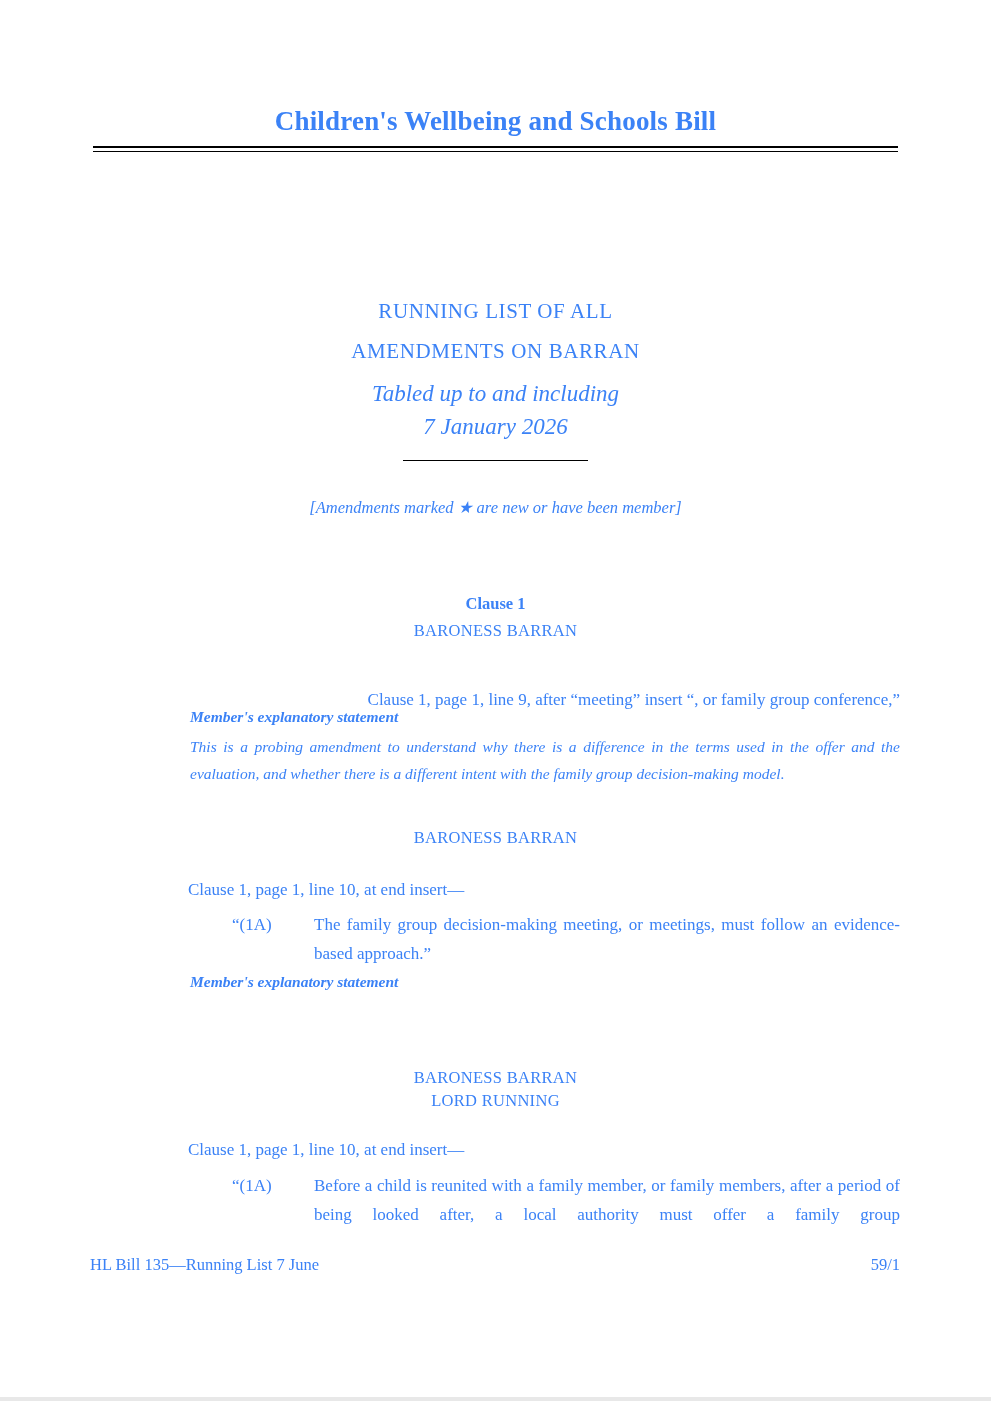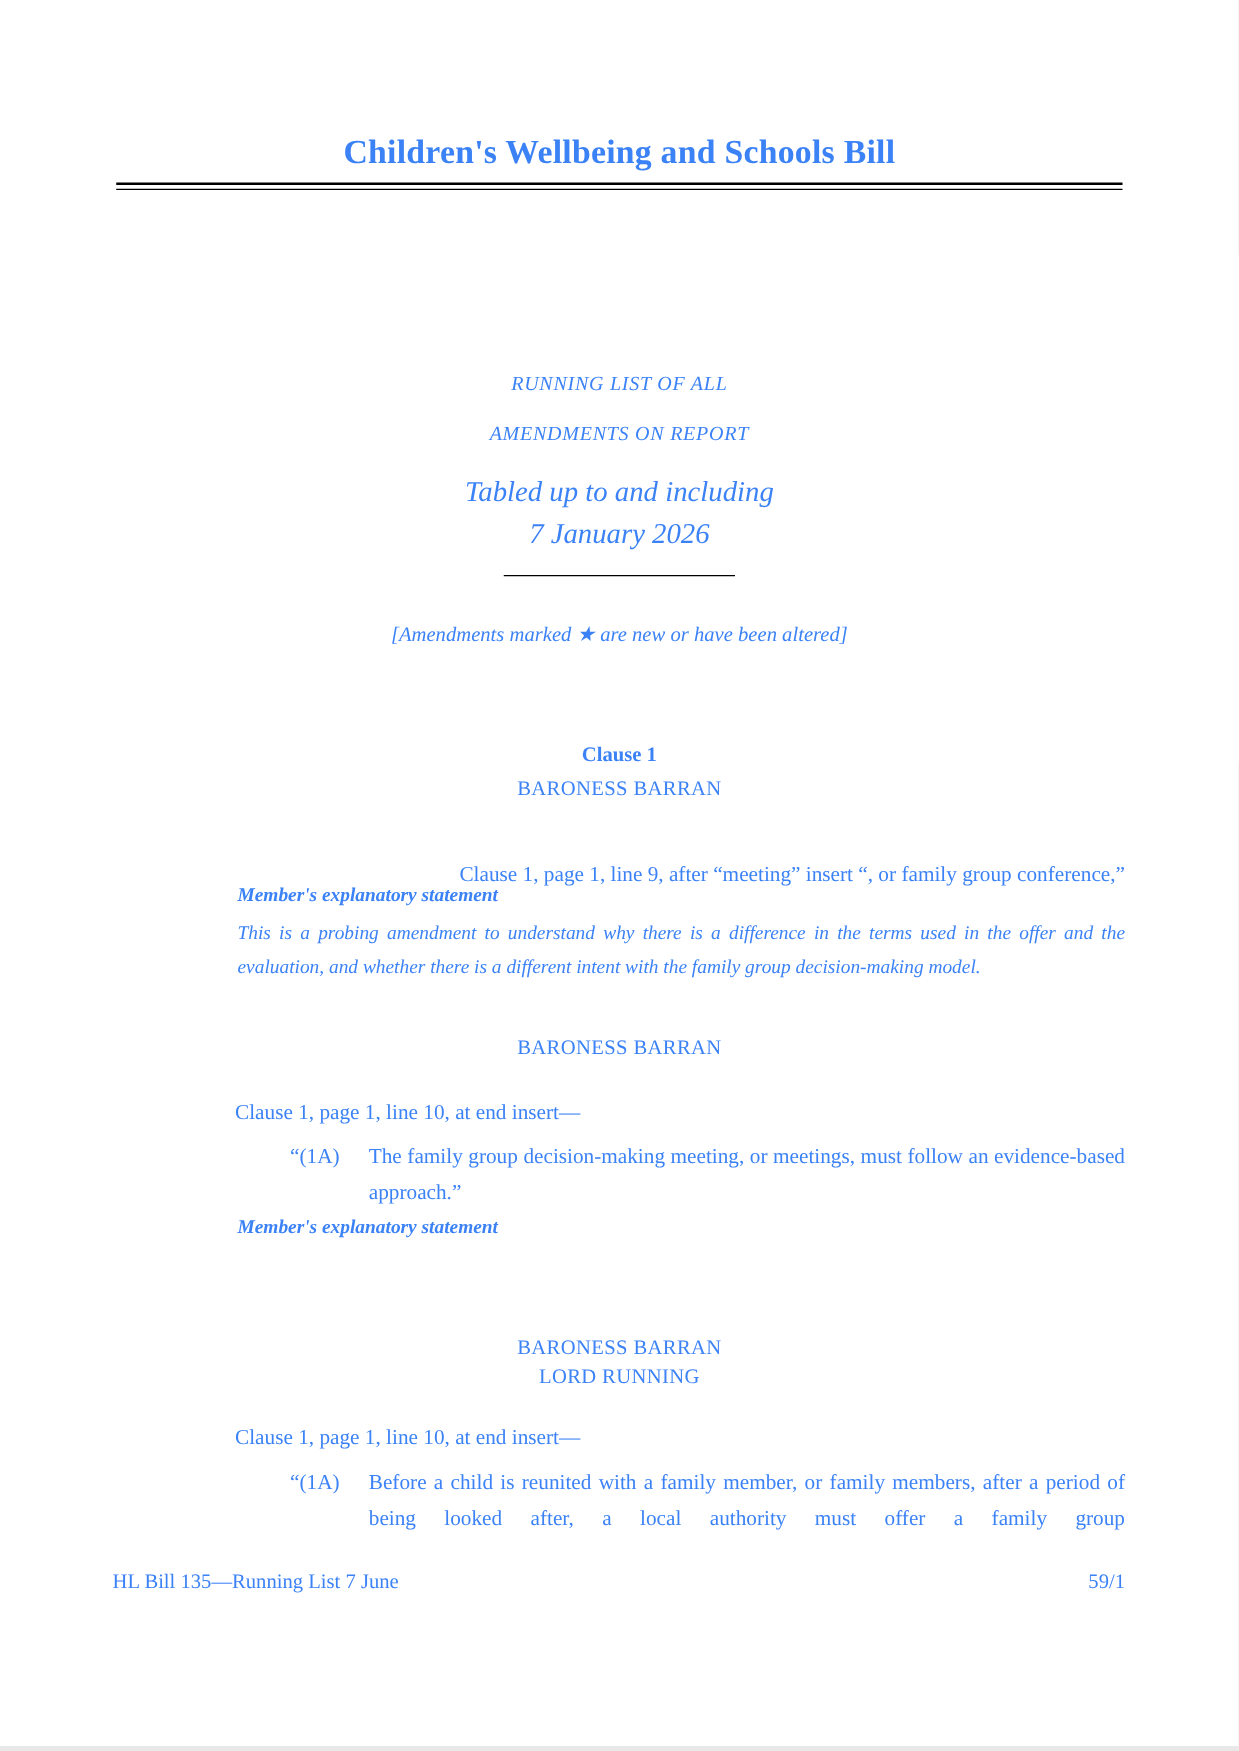--- a/index.html
+++ b/index.html
@@ -24,21 +24,21 @@
   }
   .title-rule {
     top: 146px;
     left: 93px;
     width: 805px;
     height: 3px;
     border-top: 2.5px solid #000;
     border-bottom: 1px solid #000;
   }
 
-  .caps-heading { font-size: 16px; letter-spacing: 0.6px; font-style: italic; }
+  .caps-heading { font-size: 21px; letter-spacing: 0.6px; }
   .hdr1 { top: 299px; }
   .hdr2 { top: 339px; }
   .subtitle { font-size: 23px; font-style: italic; }
   .hdr3 { top: 381px; }
   .hdr4 { top: 414px; }
 
   .short-rule {
     top: 460px;
     left: 403px;
     width: 185px;
@@ -83,47 +83,48 @@
   }
   .ex1 { top: 733px; }
   .ex2 { top: 998px; }
 
   .subsection {
     left: 232px;
     right: 91px;
     display: flex;
     font-size: 17px;
     line-height: 28.5px;
+    gap: 19px;
   }
   .sub-label { width: 63px; flex: none; }
   .sub-text { flex: 1; text-align: justify; }
   .sub-text.justify-last { text-align-last: justify; }
   .ss2 { top: 911px; }
   .ss3 { top: 1172px; }
 
   .footer { top: 1255px; font-size: 16.5px; }
   .footer-left { left: 90px; }
   .footer-right { right: 91px; }
 </style>
 </head>
 <body>
 
 <div class="page">
 
   <div class="abs center bill-title">Children's Wellbeing and Schools Bill</div>
   <div class="abs title-rule"></div>
 
   <div class="abs center caps-heading hdr1">RUNNING LIST OF ALL</div>
-  <div class="abs center caps-heading hdr2">AMENDMENTS ON REPORT</div>
+  <div class="abs center caps-heading hdr2">AMENDMENTS ON BARRAN</div>
   <div class="abs center subtitle hdr3">Tabled up to and including</div>
   <div class="abs center subtitle hdr4">7 January 2026</div>
 
   <div class="abs short-rule"></div>
 
-  <div class="abs center notice">[Amendments marked ★ are new or have been altered]</div>
+  <div class="abs center notice">[Amendments marked ★ are new or have been member]</div>
 
   <div class="abs center clause-heading">Clause 1</div>
 
   <div class="abs center sponsor sp1">BARONESS BARRAN</div>
   <div class="abs instruction ins1">Clause 1, page 1, line 9, after “meeting” insert “, or family group conference,”</div>
   <div class="abs expl-title et1">Member's explanatory statement</div>
   <div class="abs expl-text ex1">This is a probing amendment to understand why there is a difference in the terms used in the offer and the evaluation, and whether there is a different intent with the family group decision-making model.</div>
 
   <div class="abs center sponsor sp2">BARONESS BARRAN</div>
   <div class="abs instruction ins2">Clause 1, page 1, line 10, at end insert—</div>

